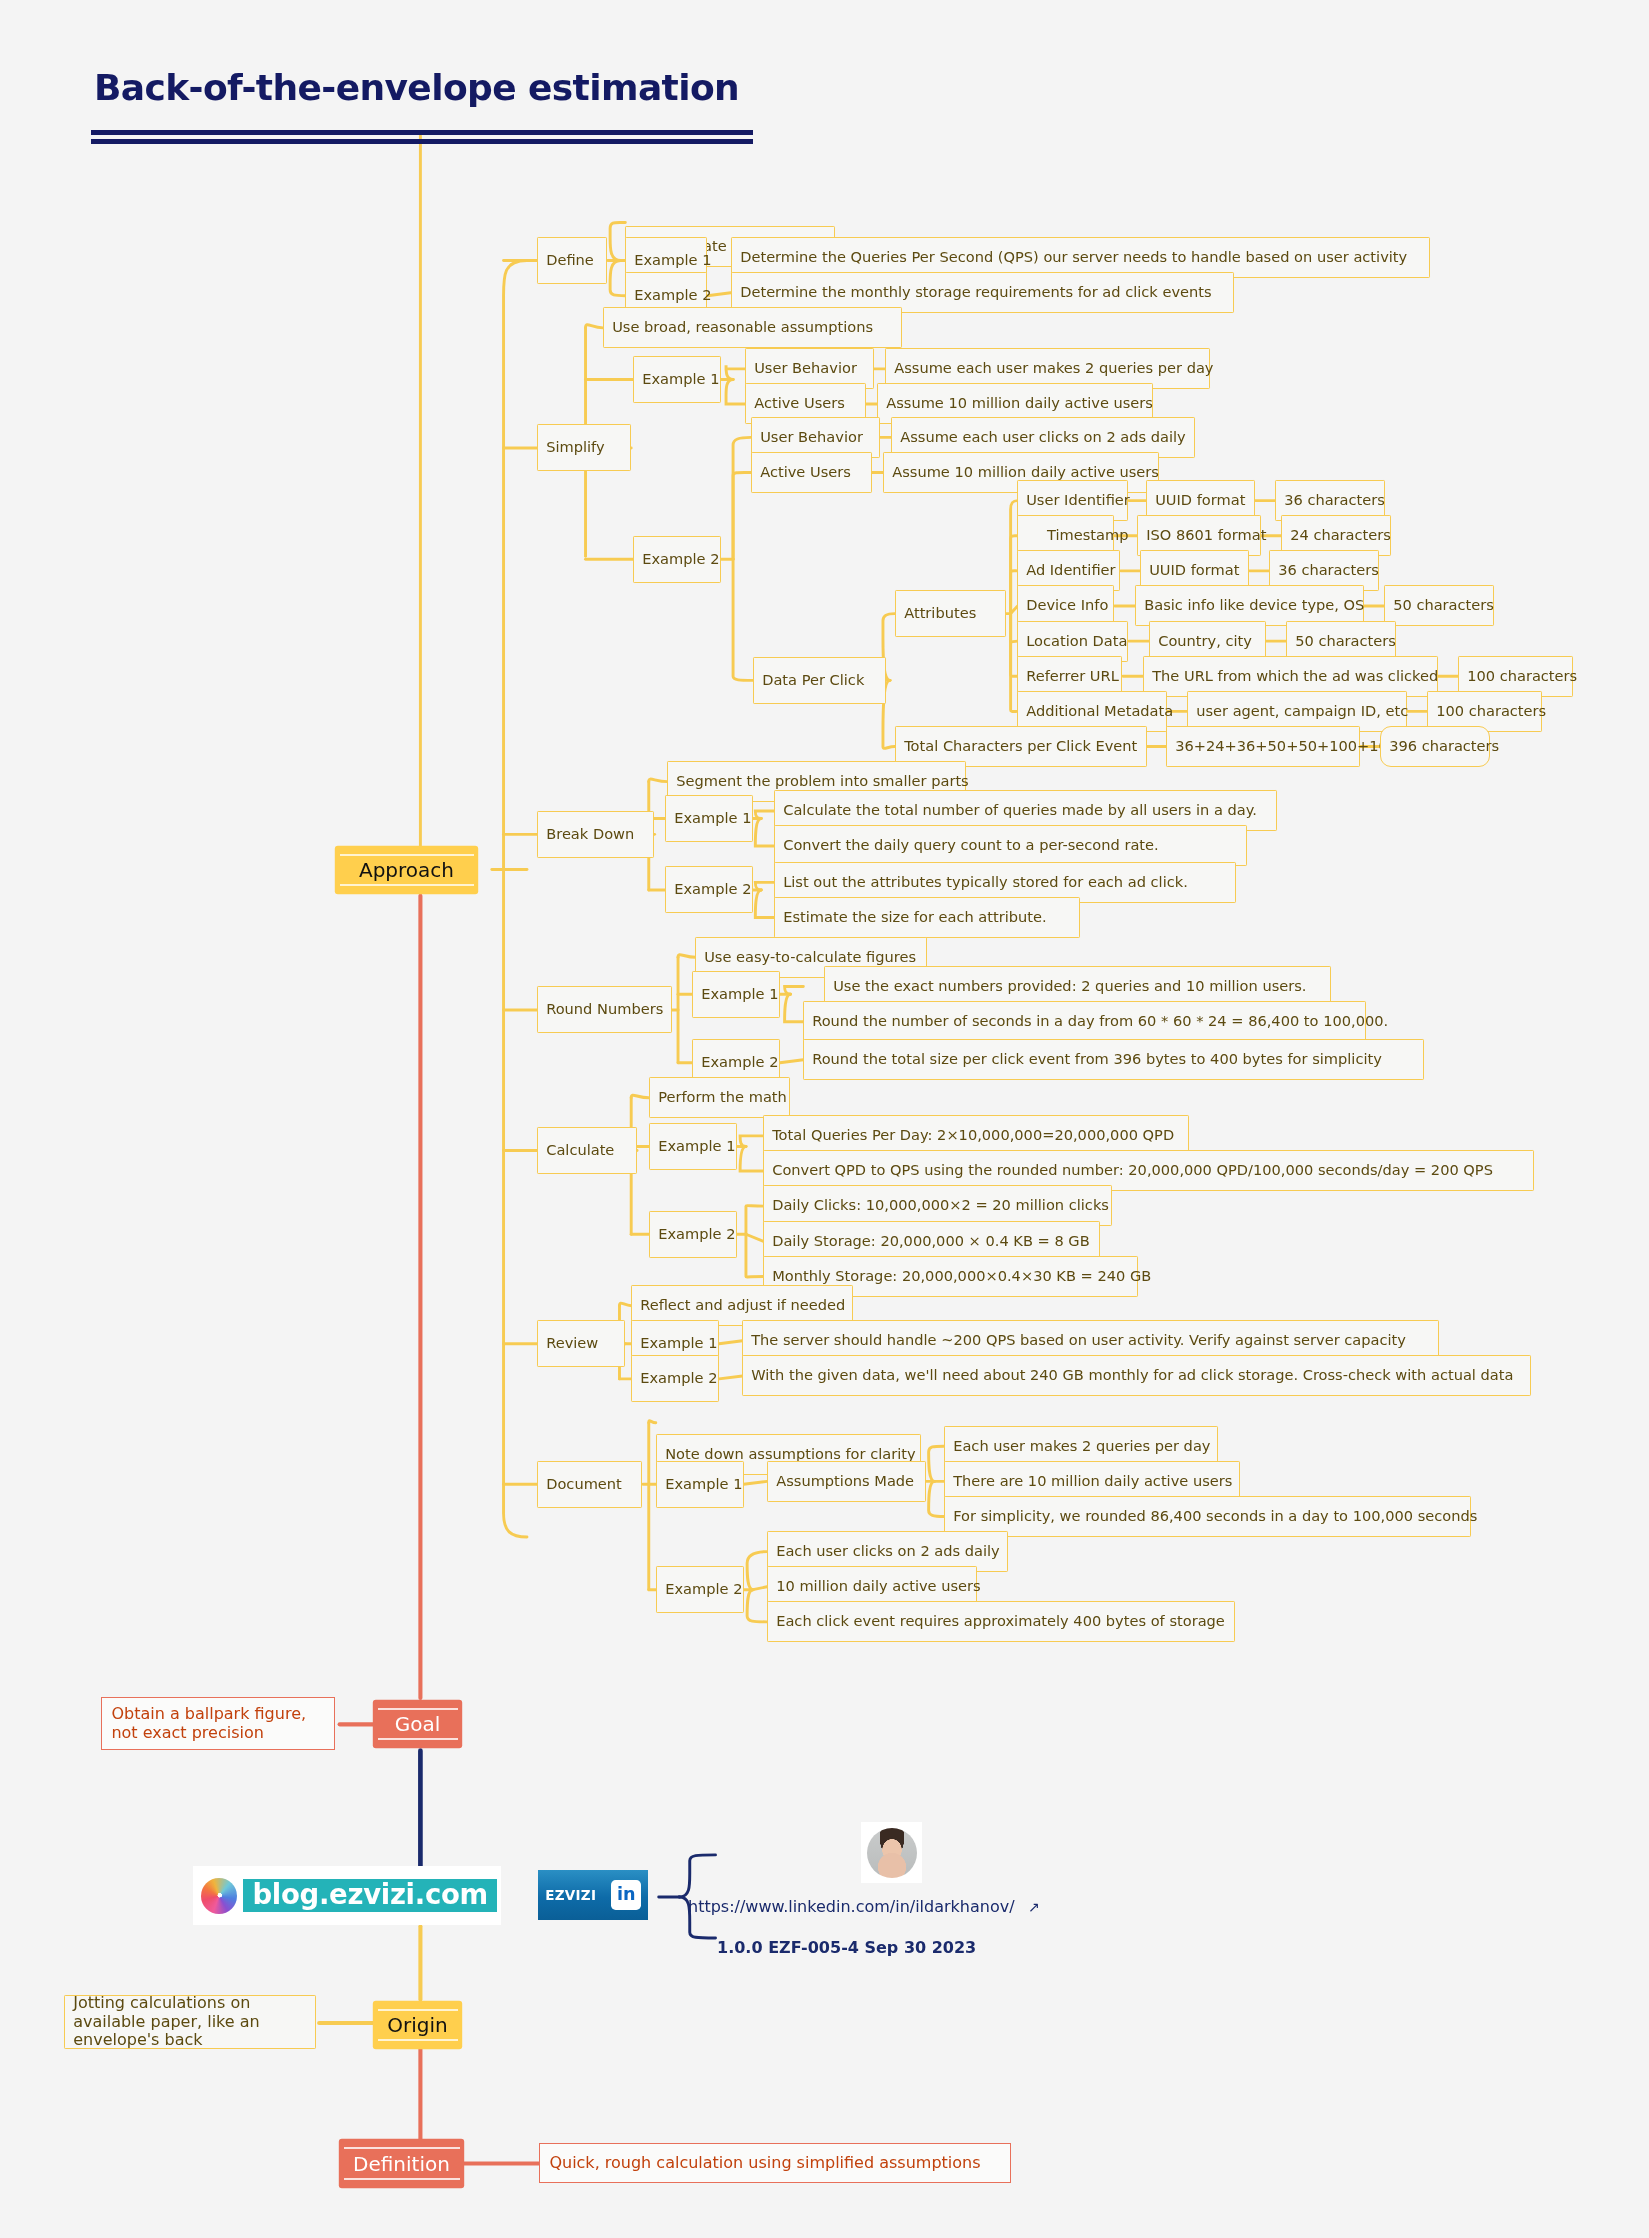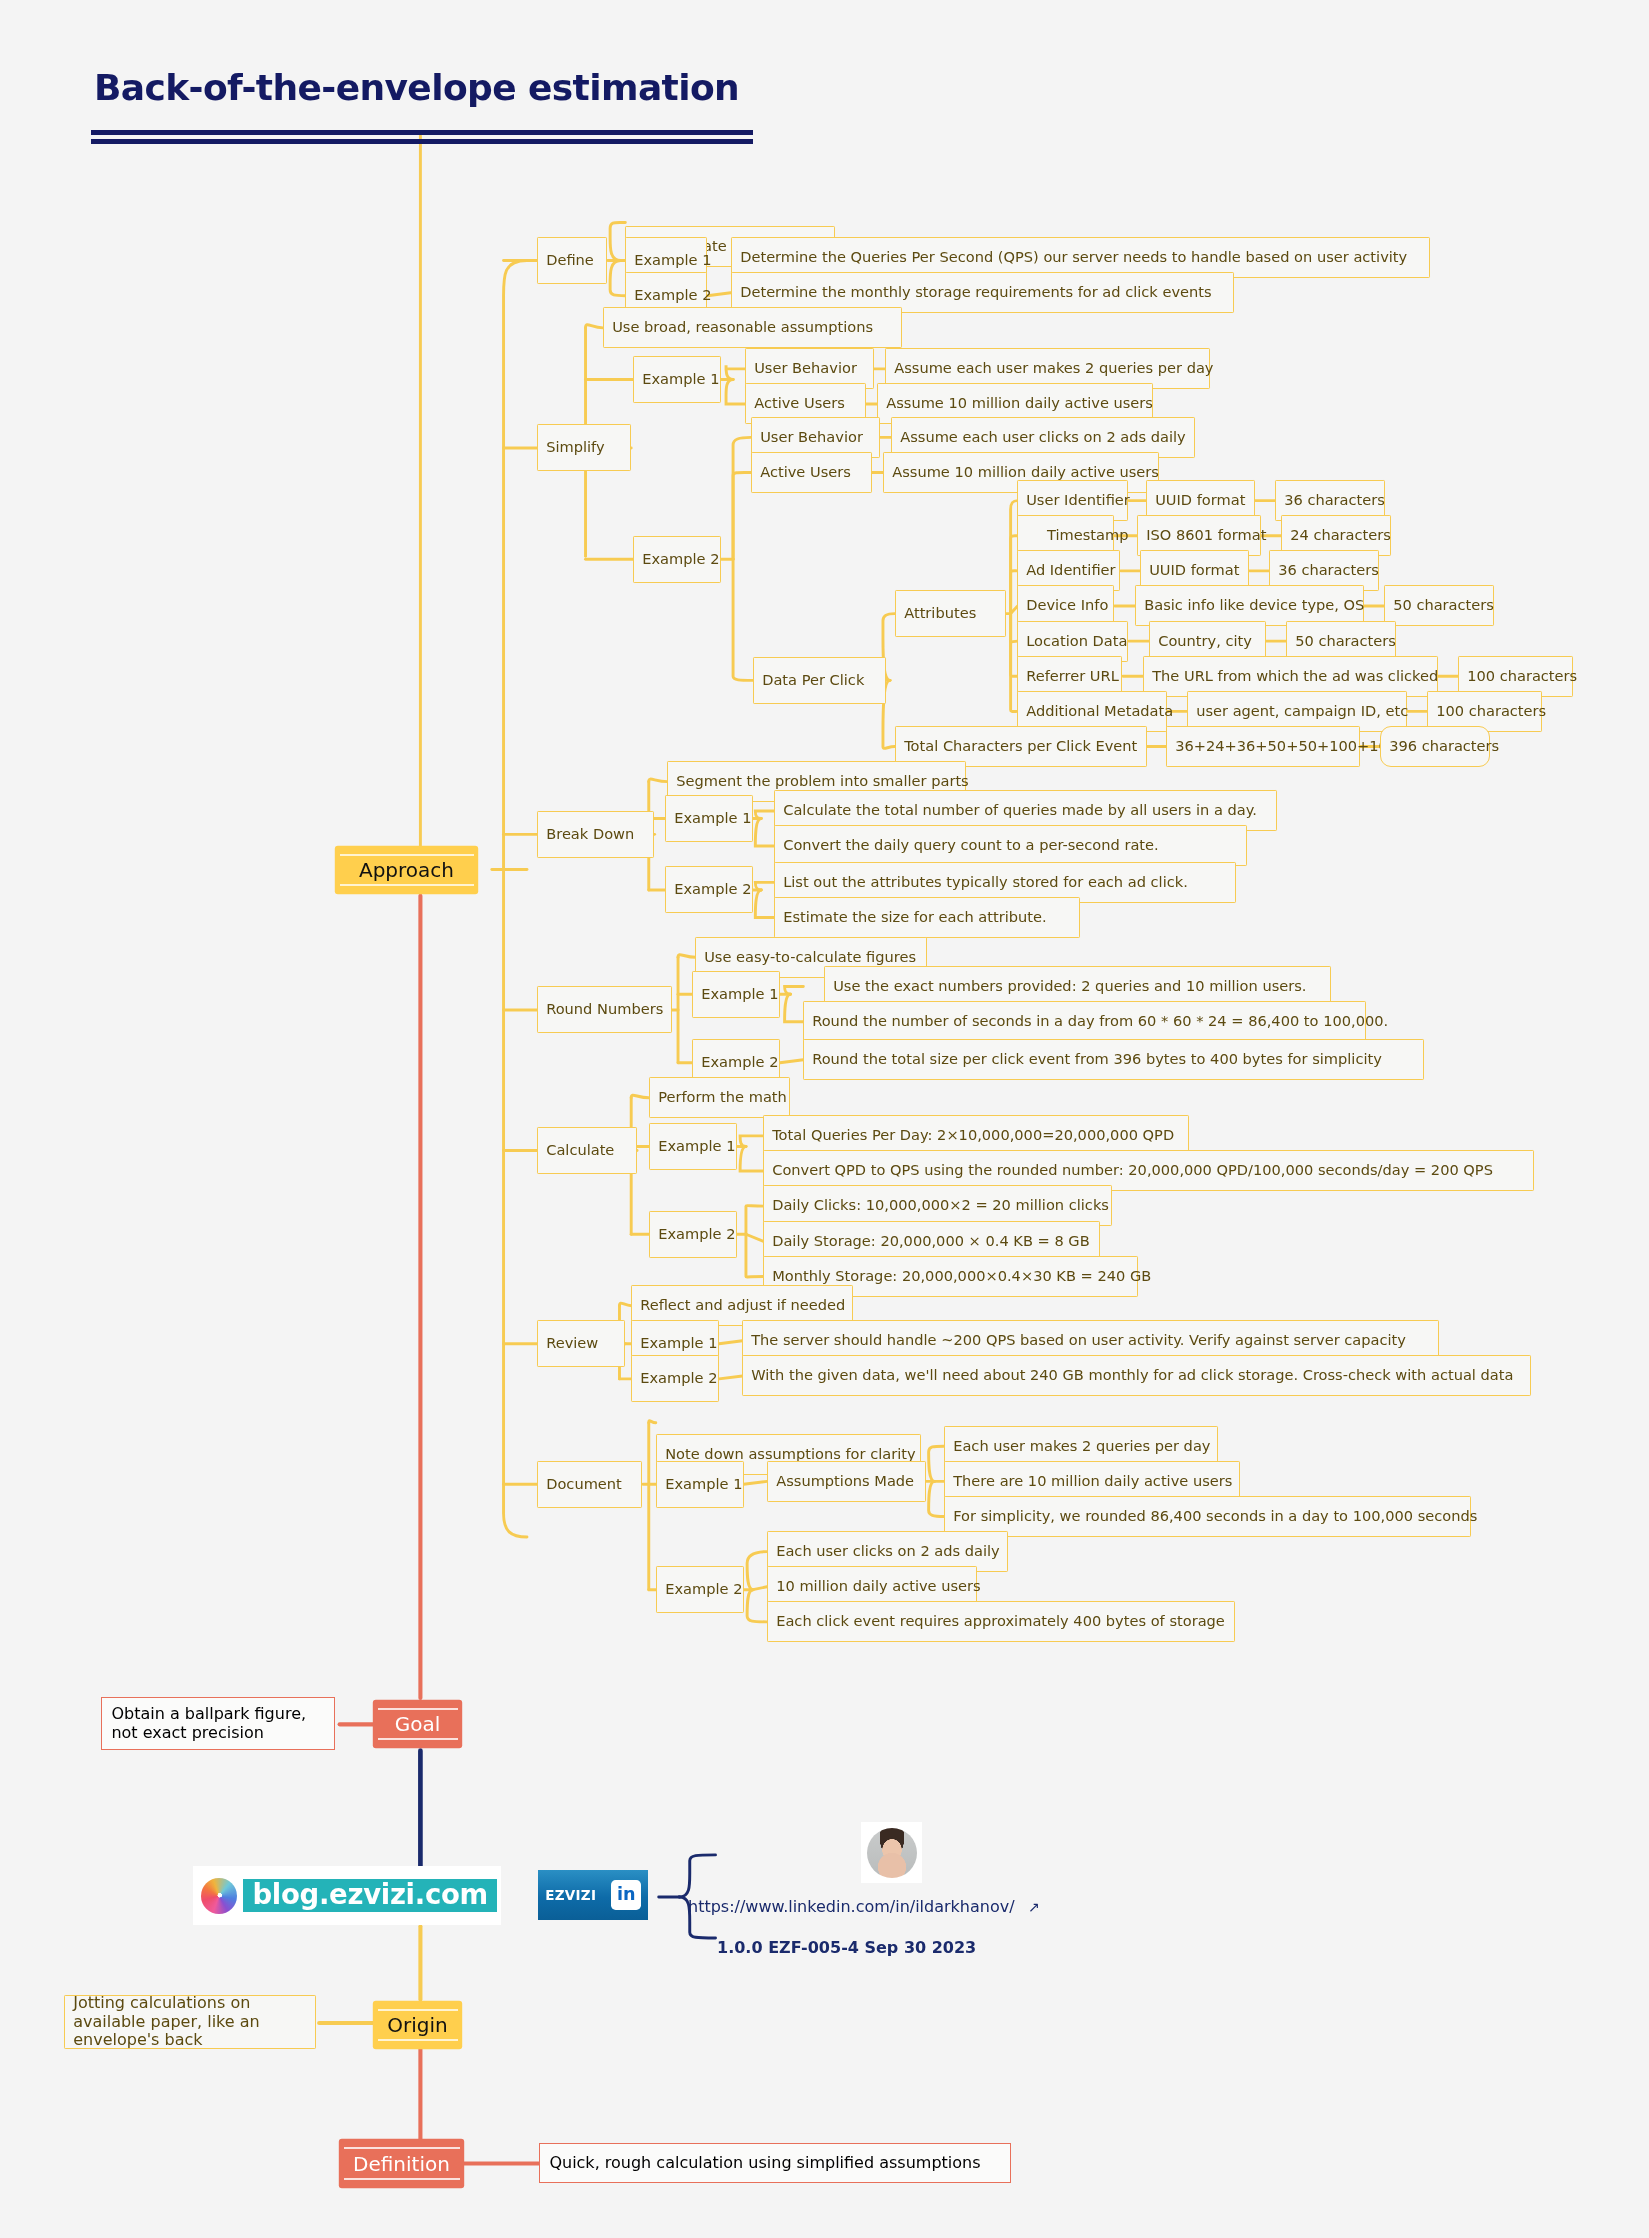--- a/index.html
+++ b/index.html
@@ -60,21 +60,21 @@
     font-size:20px;
     border-radius:1.8px;
     box-shadow:0 0 0 1.2px #e8705a;
   }
   .topic-red .sl{position:absolute;left:3.5px;right:3.5px;height:1.8px;background:rgba(255,255,255,.8);}
 
   
   .node.redbox{
     border:1.8px solid #e8705a;
     background:#fbfbfa;
-    color:#000000;
+    color:#c2410c;
     padding:0 9.4px;
     white-space:normal;
   }
 
   
   #brand{
     position:absolute;left:193px;top:1866px;
     height:59px;display:flex;align-items:center;background:#ffffff;
     padding:0 3.5px;
   }

